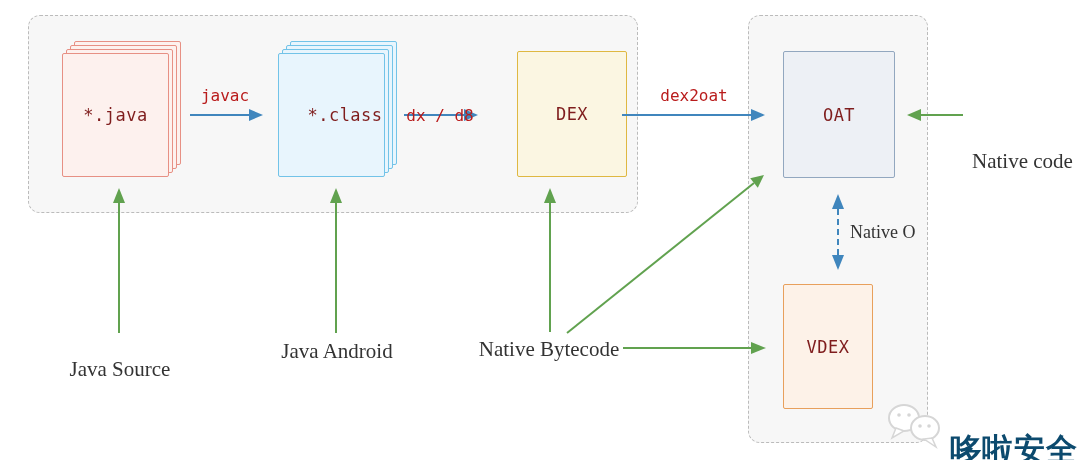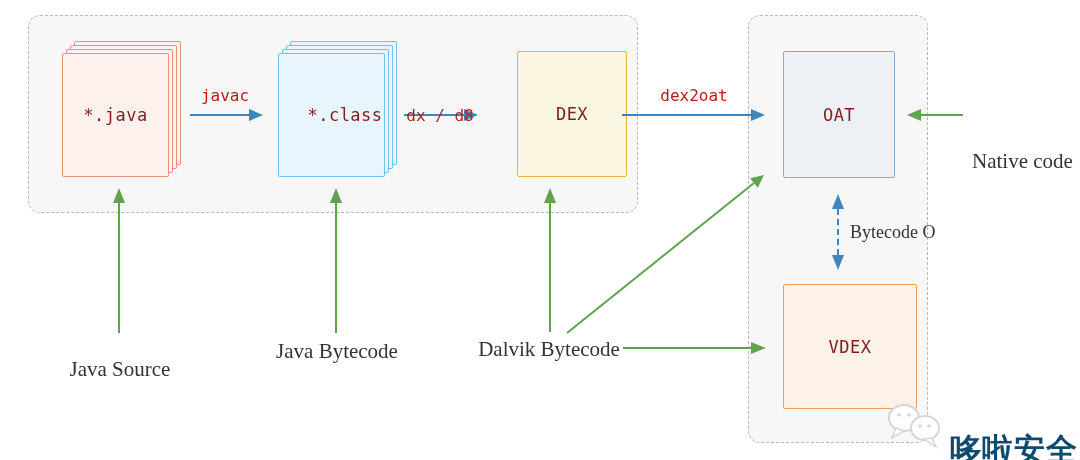--- a/index.html
+++ b/index.html
@@ -21,21 +21,21 @@
   .card.b3{left:12px;top:0;}
   .card.b2{left:8px;top:4px;}
   .card.b1{left:4px;top:8px;}
   .card.front{left:0;top:12px;display:flex;align-items:center;justify-content:center;}
 
   
   .box{position:absolute;border:1.5px solid;border-radius:2px;box-sizing:border-box;
        display:flex;align-items:center;justify-content:center;}
   .box-dex{left:517px;top:51px;width:110px;height:126px;background:#fbf6e2;border-color:#dfb842;}
   .box-oat{left:783px;top:51px;width:112px;height:127px;background:#edf0f5;border-color:#92a7bf;align-items:center;}
-  .box-vdex{left:783px;top:284px;width:134px;height:125px;background:#fdf2e8;border-color:#e8a05c;}
+  .box-vdex{left:783px;top:284px;width:90px;height:125px;background:#fdf2e8;border-color:#e8a05c;}
 
   .mono{font-family:"DejaVu Sans Mono", monospace;color:#b91c1c;}
   .box-label{font-size:17px;letter-spacing:0.5px;color:#7f1d1d;font-weight:500;}
 
   
   svg.arrows{position:absolute;left:0;top:0;width:1080px;height:460px;pointer-events:none;}
 
   
   .lbl{position:absolute;white-space:nowrap;}
   .lbl-mono{font-size:16px;transform:translateX(-50%);}
@@ -135,24 +135,24 @@
       <line x1="623" y1="348" x2="752" y2="348" stroke-width="2"></line>
       <polygon points="766,348 751,342 751,354" stroke="none"></polygon>
     </g>
   </svg>
 
   <div class="lbl lbl-mono mono lbl-javac">javac</div>
   <div class="lbl lbl-mono mono lbl-dxd8">dx / d8</div>
   <div class="lbl lbl-mono mono lbl-dex2oat">dex2oat</div>
 
   <div class="lbl lbl-serif lbl-javasource">Java Source</div>
-  <div class="lbl lbl-serif lbl-javabytecode">Java Bytecode</div>
-  <div class="lbl lbl-serif lbl-dalvik">Dalvik Bytecode</div>
+  <div class="lbl lbl-serif lbl-javabytecode">Java Android</div>
+  <div class="lbl lbl-serif lbl-dalvik">Native Bytecode</div>
   <div class="lbl lbl-serif lbl-native">Native code</div>
-  <div class="lbl lbl-serif lbl-androido">Bytecode O</div>
+  <div class="lbl lbl-serif lbl-androido">Native O</div>
 
   <div class="watermark">
     <svg width="62" height="56" viewBox="0 0 62 56">
       <g fill="#ffffff" stroke="#d6d6d6" stroke-width="2">
         <ellipse cx="20" cy="20" rx="15" ry="13"></ellipse>
         <path d="M12,30 L8,40 L20,33 Z" stroke-width="1.5"></path>
         <ellipse cx="41" cy="30" rx="14" ry="12"></ellipse>
         <path d="M48,40 L52,49 L40,41 Z" stroke-width="1.5"></path>
       </g>
       <g fill="#d6d6d6" stroke="none">

